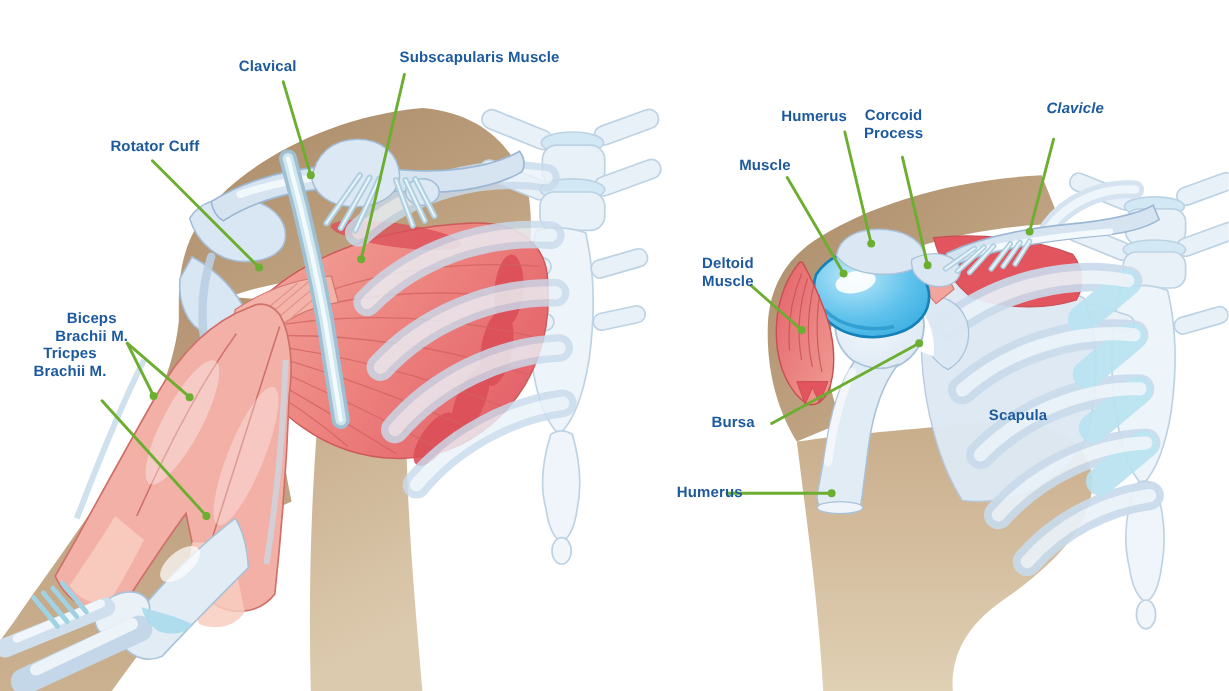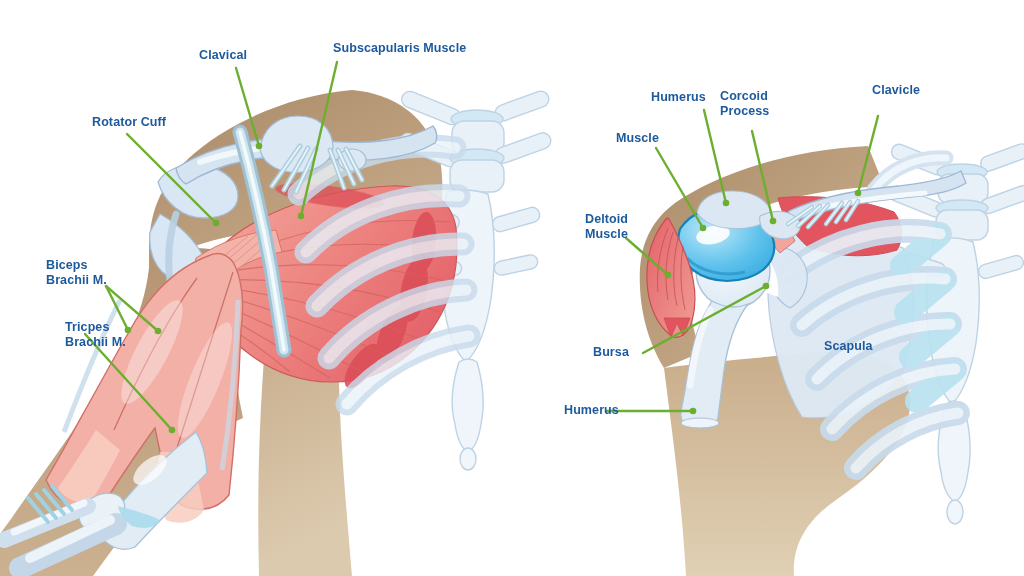--- a/index.html
+++ b/index.html
@@ -1,17 +1,17 @@
 <!DOCTYPE html>
 <html><head>
 <meta charset="utf-8">
 <style>
   html,body{margin:0;padding:0;background:#fff;}
   .canvas{position:relative;width:1024px;height:576px;background:#ffffff;overflow:hidden;
-          font-family:"Liberation Sans",sans-serif;}
+          font-family:"Liberation Sans",sans-serif;text-align:center;}
   .canvas svg{position:absolute;left:0;top:0;}
   .lbl{position:absolute;font-weight:bold;font-size:12.5px;line-height:1.2;
        color:#1d5a9d;white-space:pre-line;letter-spacing:.1px;}
 </style>
 </head>
 <body>
 
 <div class="canvas">
 
 <svg width="1024" height="576" viewBox="0 0 1024 576">
@@ -336,25 +336,25 @@
       <circle cx="693" cy="411" r="3.3"></circle>
     </g>
   </g>
 </svg>
 
   <div class="lbl" style="left:199px;top:48px;">Clavical</div>
   <div class="lbl" style="left:333px;top:41px;">Subscapularis Muscle</div>
   <div class="lbl" style="left:92px;top:115px;">Rotator Cuff</div>
   <div class="lbl" style="left:46px;top:258px;">Biceps
 Brachii M.</div>
-  <div class="lbl" style="left:28px;top:320px;margin-left:37px;">Tricpes
+  <div class="lbl" style="left:28px;top:287px;">Tricpes
 Brachii M.</div>
   <div class="lbl" style="left:651px;top:90px;">Humerus</div>
   <div class="lbl" style="left:720px;top:89px;">Corcoid
 Process</div>
-  <div class="lbl" style="left:872px;top:83px;">Clavicle</div>
+  <div class="lbl" style="left:872px;top:83px;font-style:italic;">Clavicle</div>
   <div class="lbl" style="left:616px;top:131px;">Muscle</div>
   <div class="lbl" style="left:585px;top:212px;">Deltoid
 Muscle</div>
   <div class="lbl" style="left:593px;top:345px;">Bursa</div>
   <div class="lbl" style="left:552px;top:403px;margin-left:12px;">Humerus</div>
   <div class="lbl" style="left:824px;top:339px;">Scapula</div>
 </div>
 
 </body></html>

